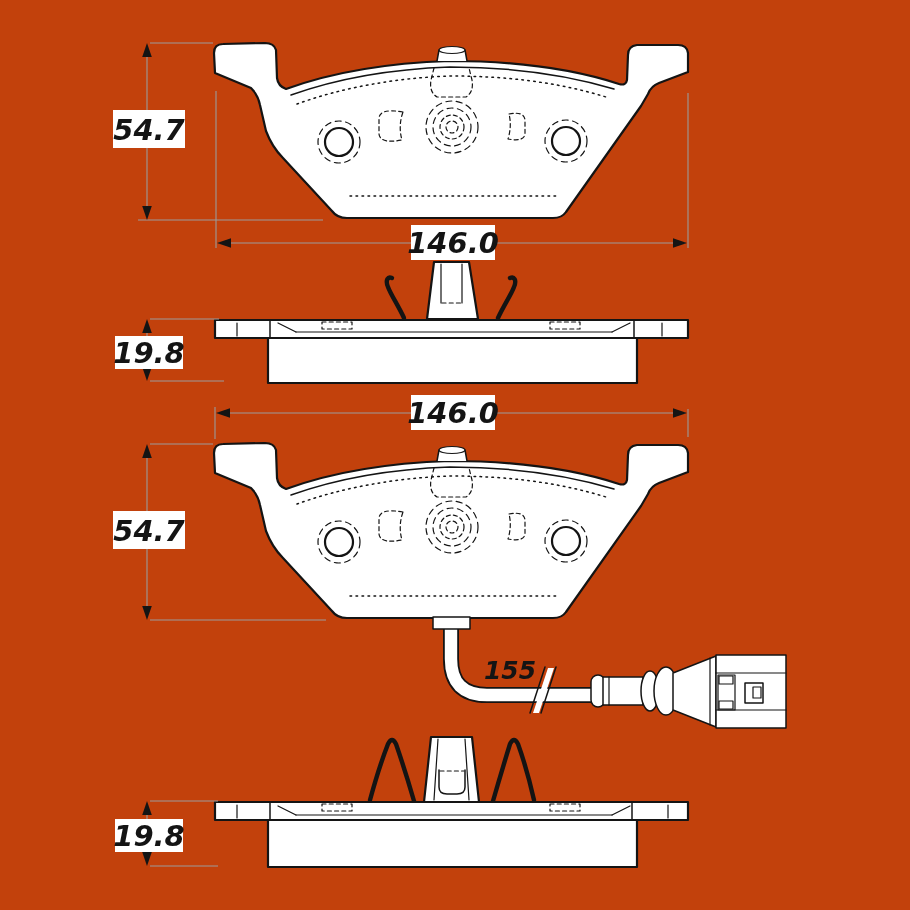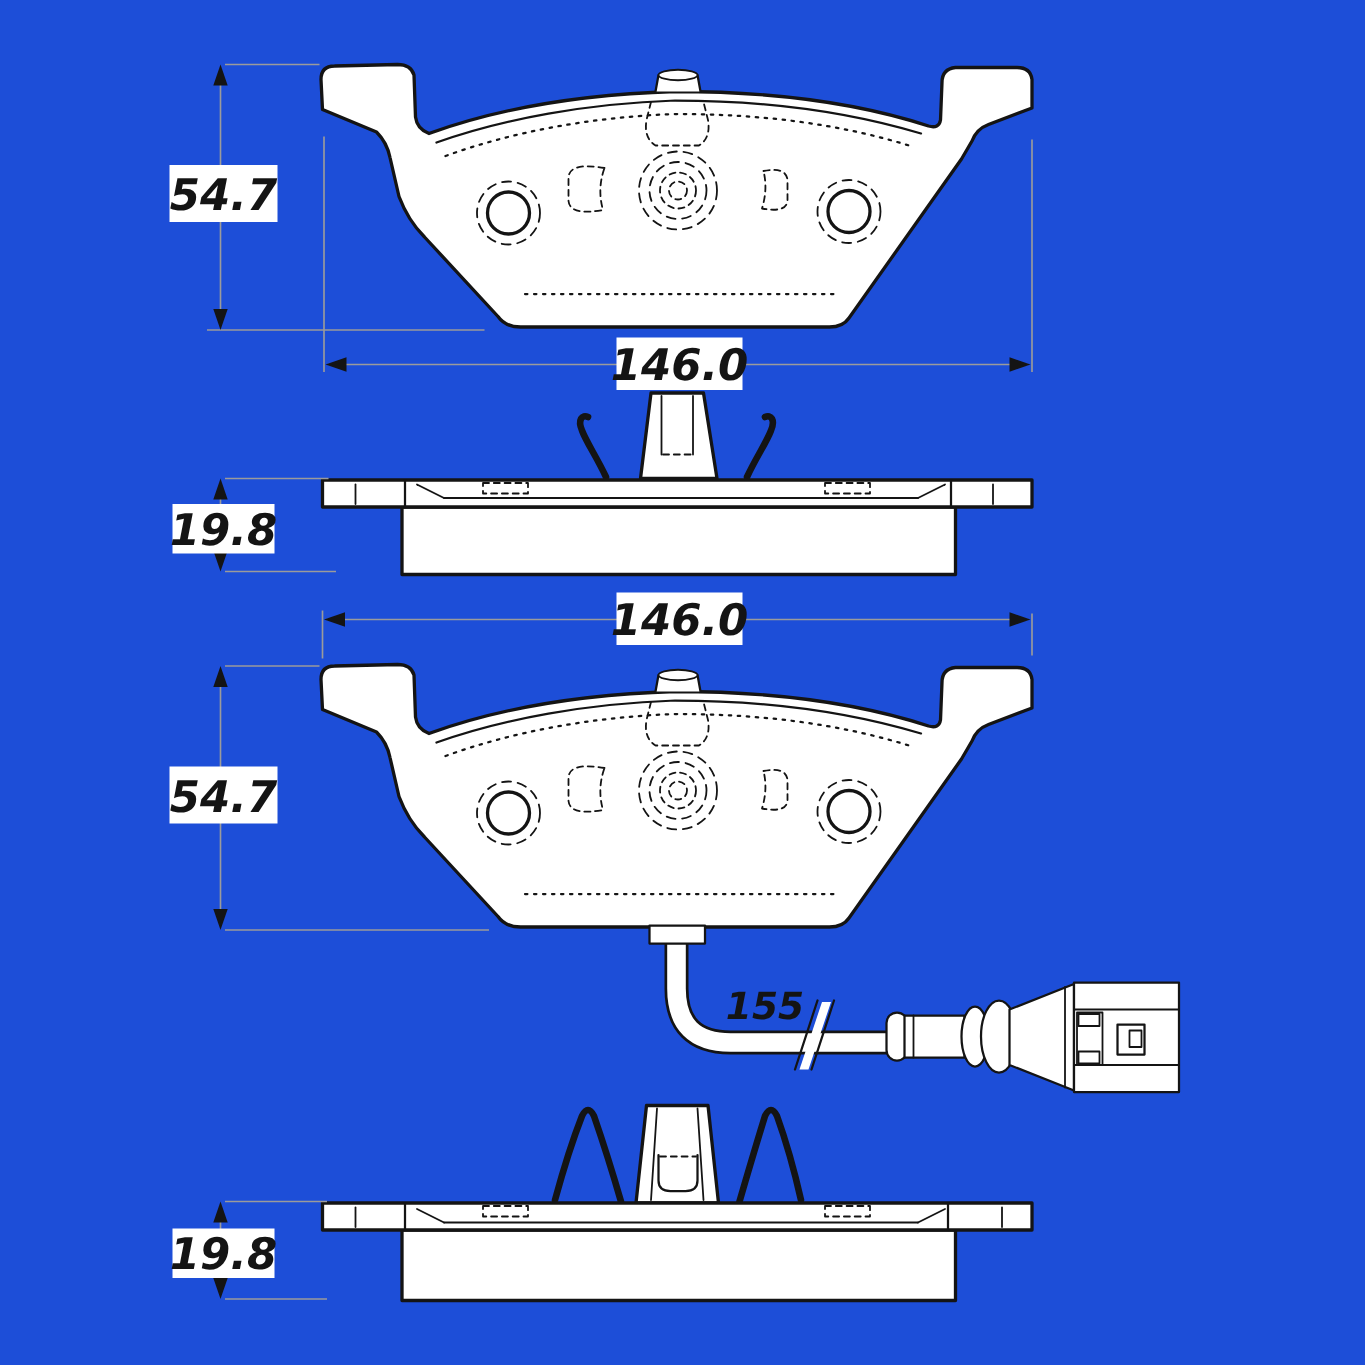--- a/index.html
+++ b/index.html
@@ -1,20 +1,20 @@
 <!DOCTYPE html>
 <html style="--draw: #141414; --dim: #9b9b9b;"><head>
 <meta charset="utf-8">
 <style>
   :root{
     --draw:#141414;
     --dim:#9b9b9b;
   }
   html,body{margin:0;padding:0;background:#fff;}
-  .stage{position:relative;width:910px;height:910px;background:#1d4ed8;overflow:hidden;}
+  .stage{position:relative;width:910px;height:910px;background:#c2410c;overflow:hidden;}
   svg{display:block;}
   .d{stroke:var(--draw);fill:none;stroke-linecap:round;stroke-linejoin:round;}
   .w1{stroke-width:1.2;}
   .w15{stroke-width:1.5;}
   .w2{stroke-width:2.2;}
   .fw{fill:#fff;}
   .dashA{stroke-dasharray:6 4.5;}
   .dashB{stroke-dasharray:4 3.2;}
   .dots{stroke-dasharray:1.6 4.4;}
   .dim{stroke:var(--dim);stroke-width:1.1;fill:none;}

